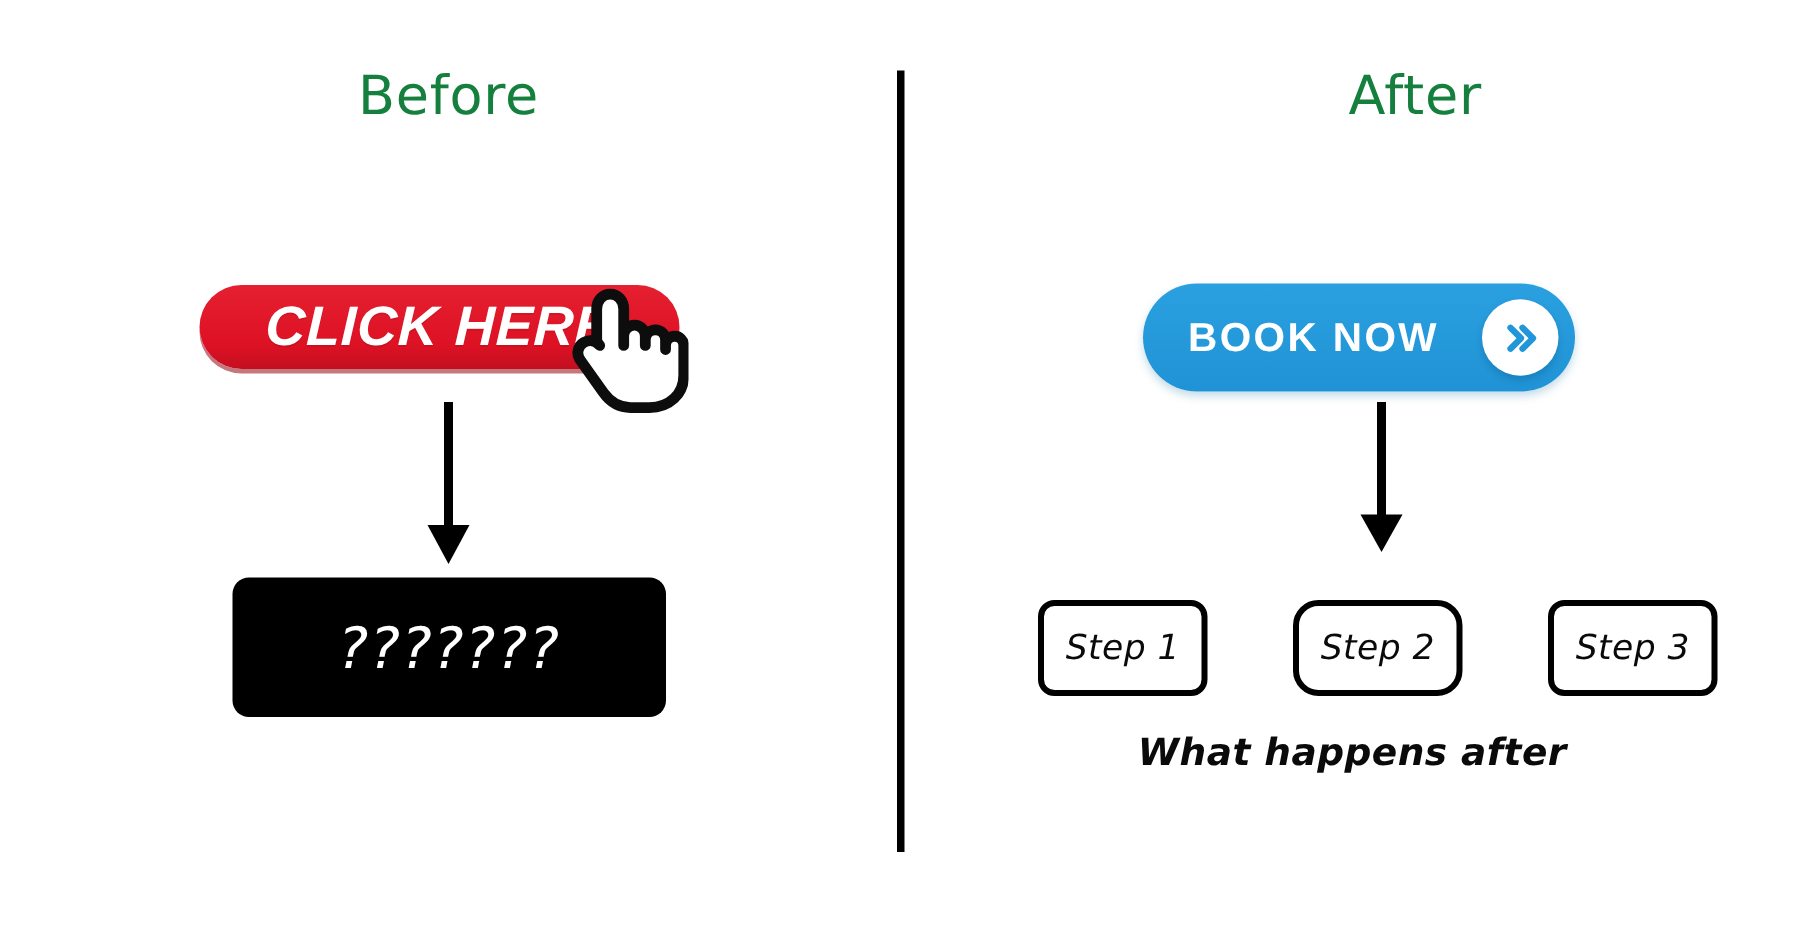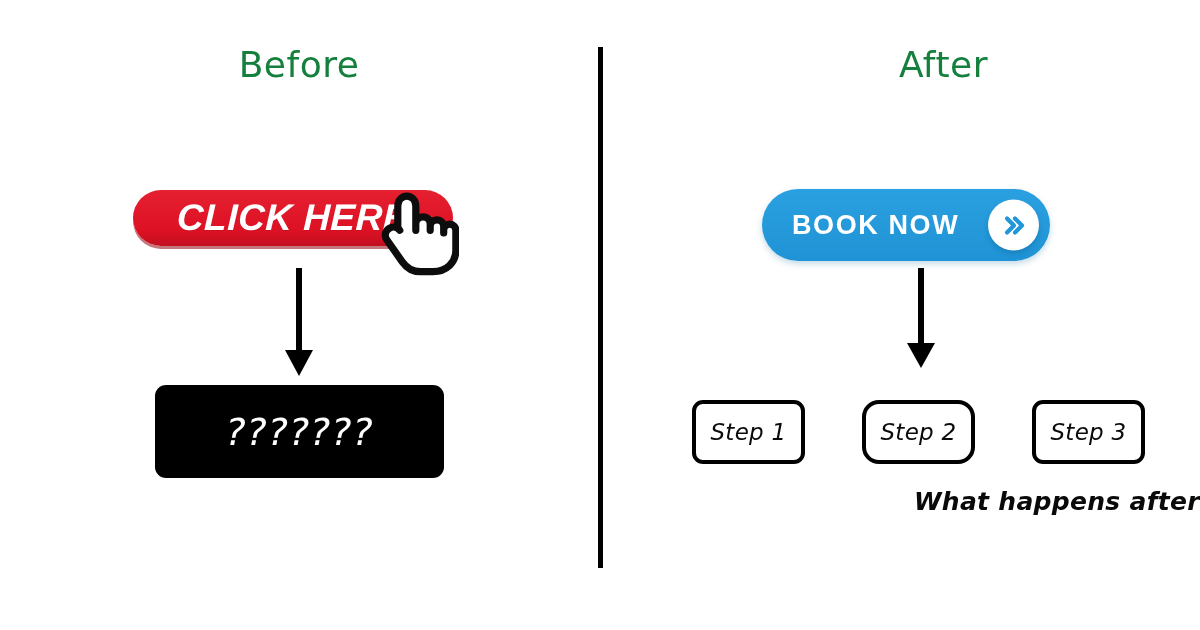--- a/index.html
+++ b/index.html
@@ -195,21 +195,21 @@
     letter-spacing: 0.3px;
     font-style: italic;
   }
 
   
   .caption {
     position: absolute;
     left: 603px;
     top: 487px;
     width: 597px;
-    text-align: right;
+    text-align: center;
     font-family: "DejaVu Sans", sans-serif;
     font-size: 25px;
     font-weight: 700;
     color: #0a0a0a;
     letter-spacing: 0.3px;
     font-style: italic;
   }
 </style>
 </head>
 <body>

